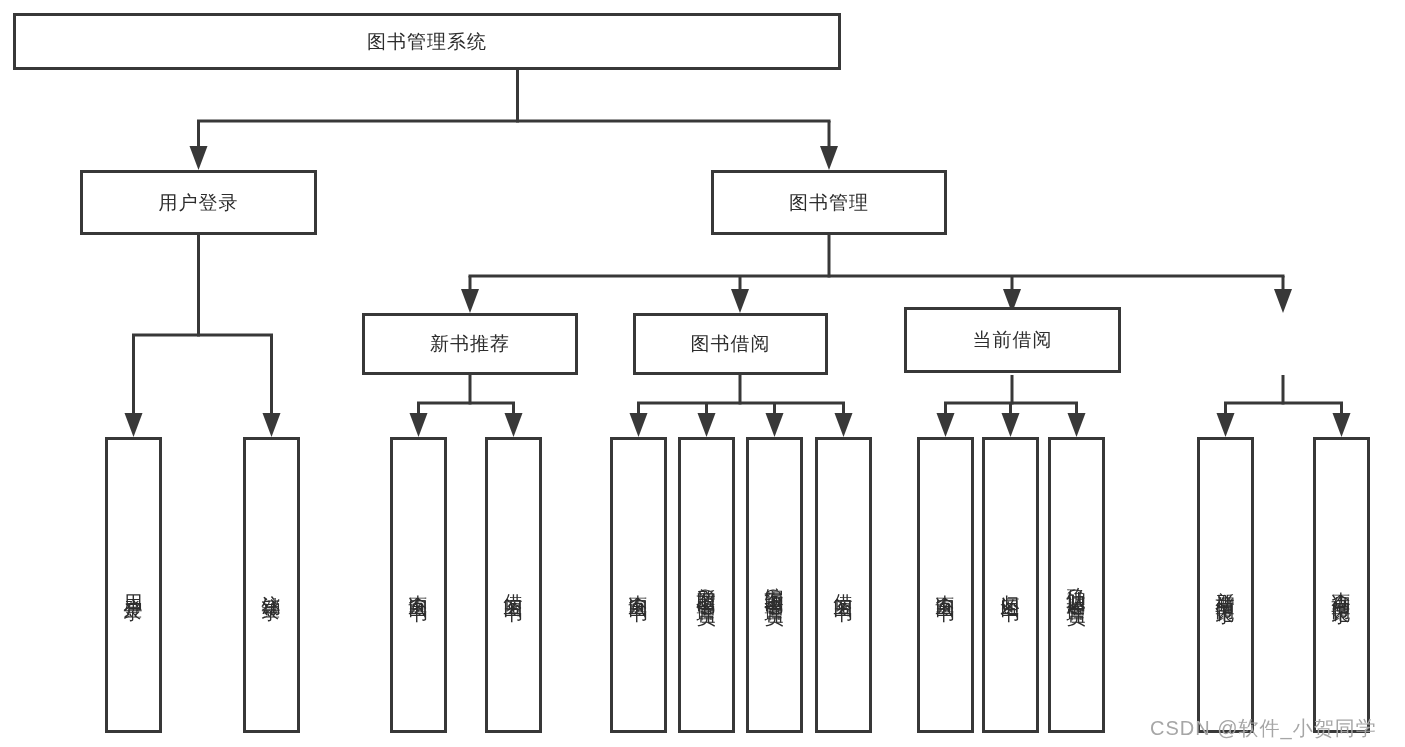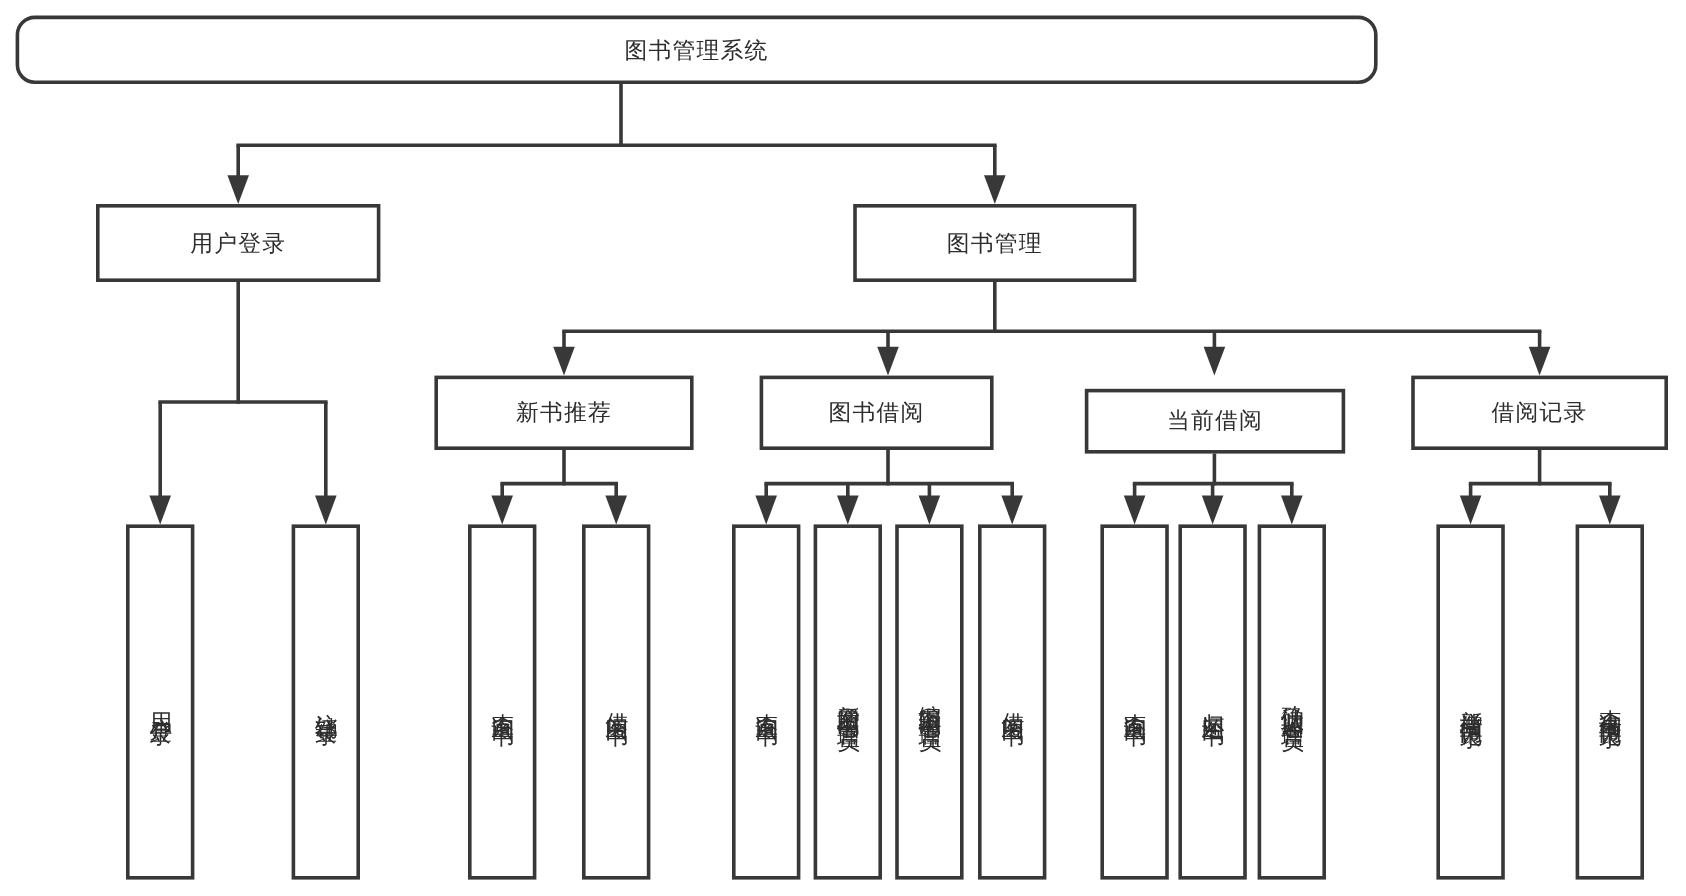--- a/index.html
+++ b/index.html
@@ -107,41 +107,41 @@
     <polygon points="1067.5,413 1085.5,413 1076.5,437"></polygon>
 
     <line x1="1283" y1="375" x2="1283" y2="404.5"></line>
     <line x1="1224" y1="403" x2="1343" y2="403"></line>
     <line x1="1225.5" y1="403" x2="1225.5" y2="417"></line>
     <line x1="1341.5" y1="403" x2="1341.5" y2="417"></line>
     <polygon points="1216.5,413 1234.5,413 1225.5,437"></polygon>
     <polygon points="1332.5,413 1350.5,413 1341.5,437"></polygon>
   </svg>
 
-  <div class="node" style="left:13px; top:13px; width:1135px; height:57px;border-radius:16px;">图书管理系统</div>
+  <div class="node" style="left:13px; top:13px; width:828px; height:57px;">图书管理系统</div>
 
   <div class="node" style="left:80px; top:170px; width:237px; height:65px;">用户登录</div>
   <div class="node" style="left:711px; top:170px; width:236px; height:65px;text-align:center;">图书管理</div>
 
   <div class="node" style="left:362px; top:313px; width:216px; height:62px;text-align:center;">新书推荐</div>
   <div class="node" style="left:633px; top:313px; width:195px; height:62px;">图书借阅</div>
-  <div class="node" style="left:904px; top:324px; width:217px; height:54px;">当前借阅</div>
-  <div class="node" style="left:1176px; top:313px; width:214px; height:62px;">借阅记录</div>
+  <div class="node" style="left:904px; top:307px; width:217px; height:66px;">当前借阅</div>
 
   <div class="node leaf" style="left:105px; top:437px; width:57px; height:296px;">用户登录</div>
   <div class="node leaf" style="left:243px; top:437px; width:57px; height:296px;">注销登录</div>
 
   <div class="node leaf" style="left:390px; top:437px; width:57px; height:296px;">查询图书</div>
   <div class="node leaf" style="left:485px; top:437px; width:57px; height:296px;">借阅图书</div>
 
   <div class="node leaf" style="left:610px; top:437px; width:57px; height:296px;">查询图书</div>
   <div class="node leaf" style="left:678px; top:437px; width:57px; height:296px;">新增图书（管理员）</div>
   <div class="node leaf" style="left:746px; top:437px; width:57px; height:296px;">编辑图书（管理员）</div>
   <div class="node leaf" style="left:815px; top:437px; width:57px; height:296px;">借阅图书</div>
 
   <div class="node leaf" style="left:917px; top:437px; width:57px; height:296px;">查询图书</div>
   <div class="node leaf" style="left:982px; top:437px; width:57px; height:296px;">归还图书</div>
   <div class="node leaf" style="left:1048px; top:437px; width:57px; height:296px;">确认归还（管理员）</div>
 
   <div class="node leaf" style="left:1197px; top:437px; width:57px; height:296px;">新增借阅记录</div>
   <div class="node leaf" style="left:1313px; top:437px; width:57px; height:296px;">查询借阅记录</div>
 
+  <div class="watermark">CSDN @软件_小贺同学</div>
 </div>
 
 </body></html>

